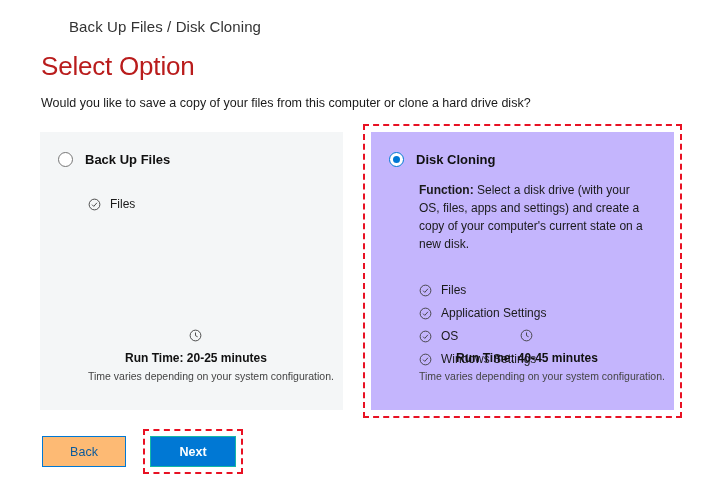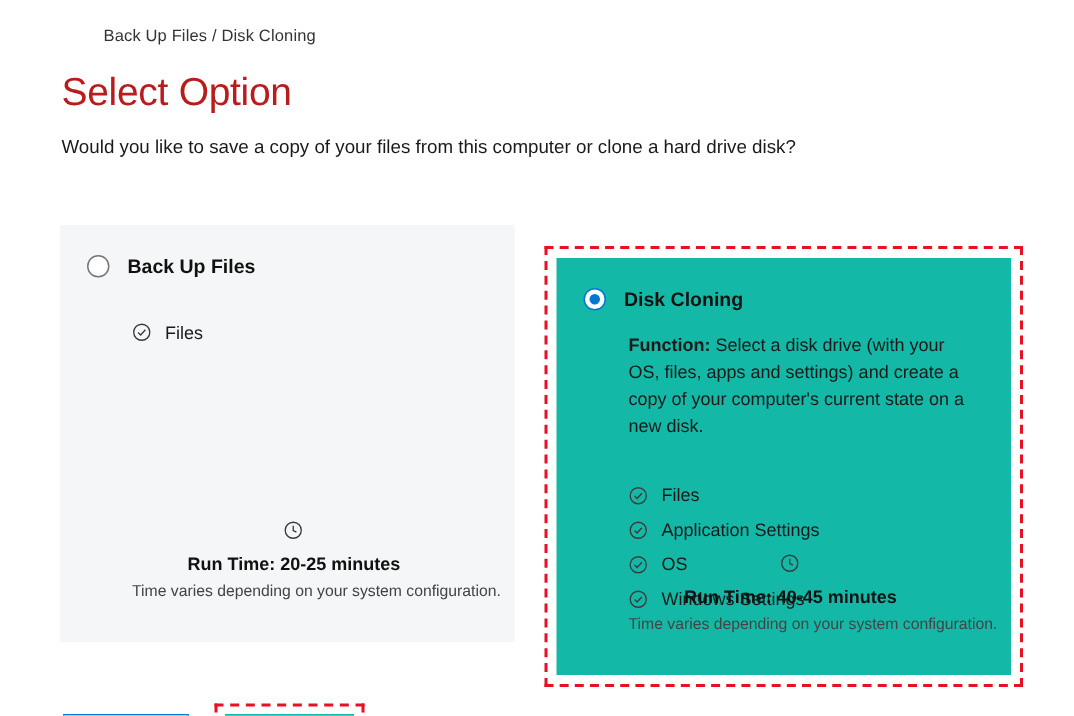--- a/index.html
+++ b/index.html
@@ -13,55 +13,54 @@
     color: #1a1a1a;
     overflow: hidden;
   }
   .page {
     position: relative;
     width: 716px;
     height: 477px;
     padding: 18px 36px 0 40px;
   }
   .breadcrumb {
-    font-size: 11px;
+    font-size: 15px;
     color: #333;
     margin: 0 0 16px 2px;
     letter-spacing: 0.1px;
     padding-left: 27px;
   }
   .page-title {
     font-size: 26px;
     font-weight: 400;
     color: #b91c1c;
     margin: 0 0 14px 1px;
     letter-spacing: -0.2px;
   }
   .subtitle {
     font-size: 12.5px;
     color: #1a1a1a;
     margin: 0 0 22px 1px;
   }
   .options {
     display: flex;
     gap: 28px;
-    align-items: center;
+    align-items: flex-end;
   }
   .card {
     width: 303px;
     height: 278px;
     position: relative;
     padding: 20px 22px 16px 18px;
   }
   .card-backup {
     background: #f4f6f7;
   }
   .card-clone {
-    background: #14b8a6;
-    margin-top: 45px;
+    background: #c4b5fd;
   }
   .selected-outline {
     position: absolute;
     left: -8px;
     top: -8px;
     right: -8px;
     bottom: -8px;
     border: 2.5px dashed #e81123;
     pointer-events: none;
   }
@@ -158,21 +157,21 @@
     height: 31px;
     min-width: 84px;
     font-size: 12.5px;
     font-family: "Liberation Sans", sans-serif;
     display: inline-flex;
     align-items: center;
     justify-content: center;
     cursor: pointer;
   }
   .btn-back {
-    background: #bef264;
+    background: #fdba74;
     border: 1px solid #0078d4;
     color: #0a5a9c;
   }
   .btn-next-wrap {
     position: relative;
     display: inline-block;
   }
   .btn-next {
     background: #0078d4;
     border: 1px solid #14b8a6;

